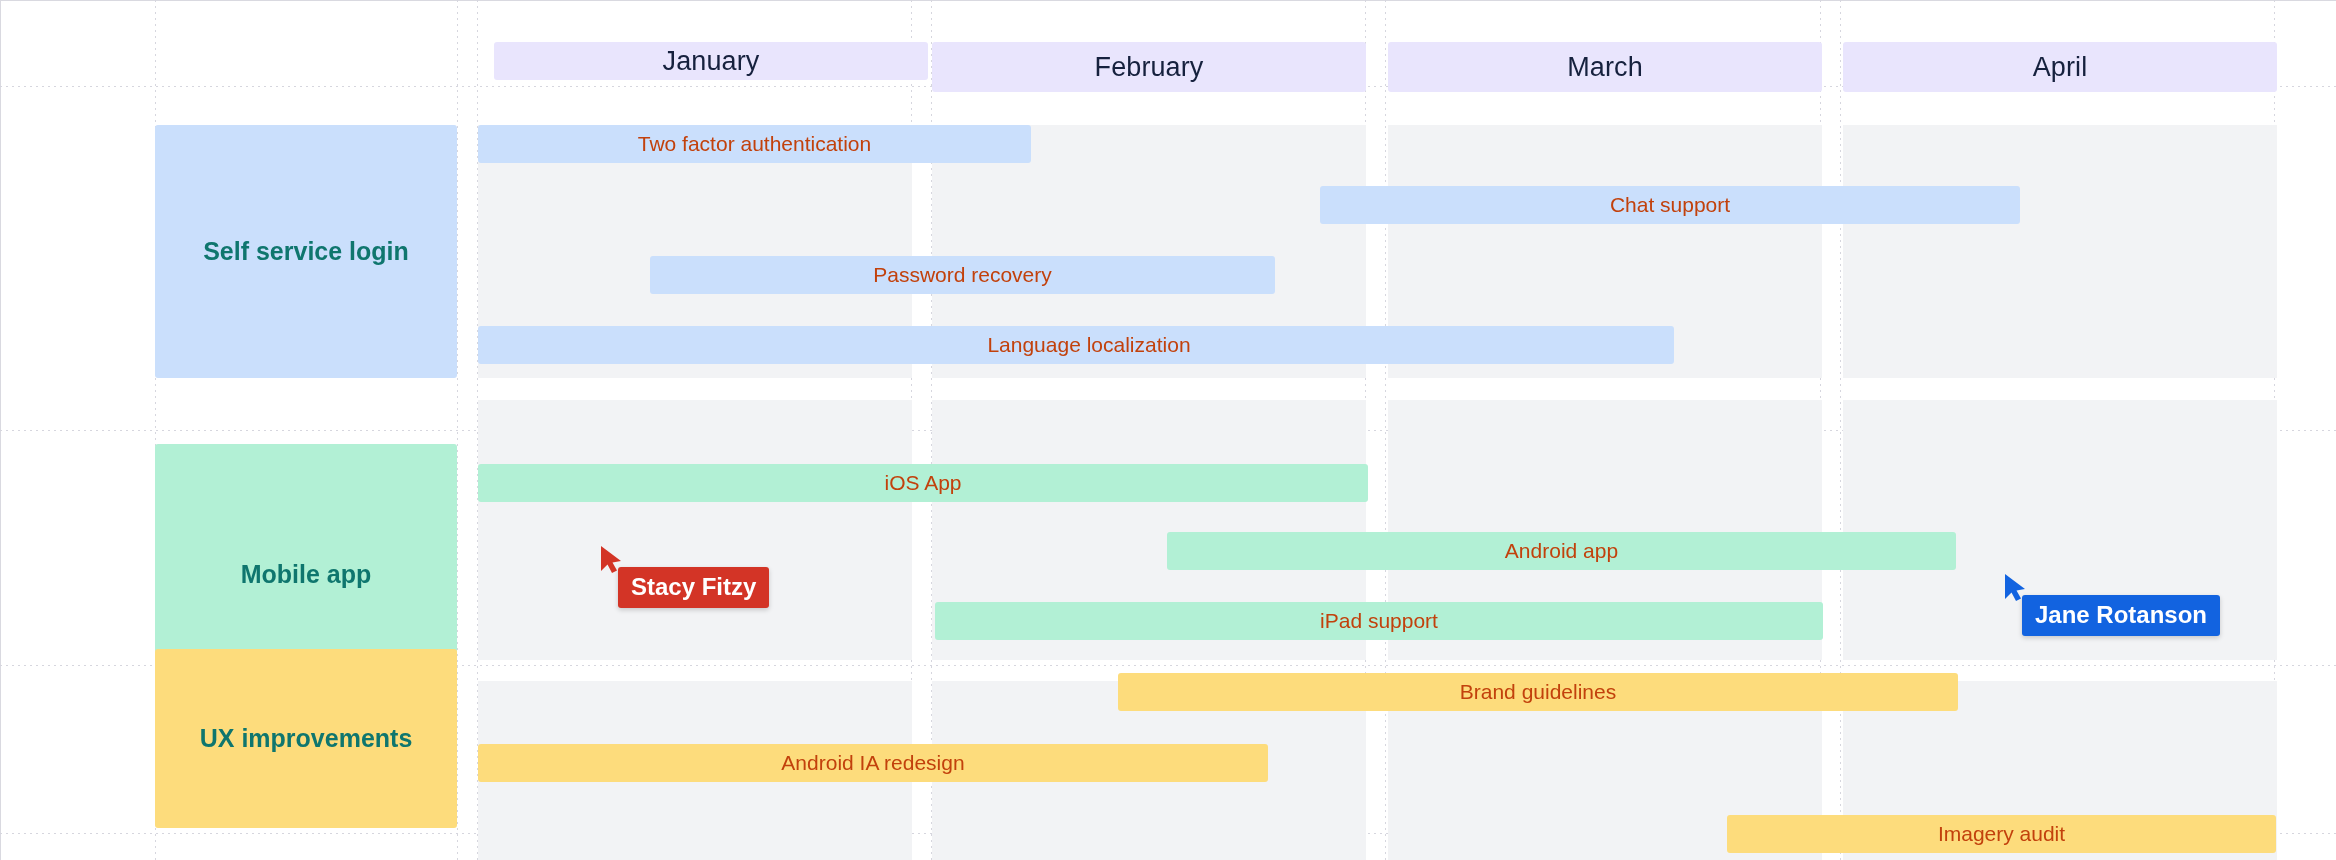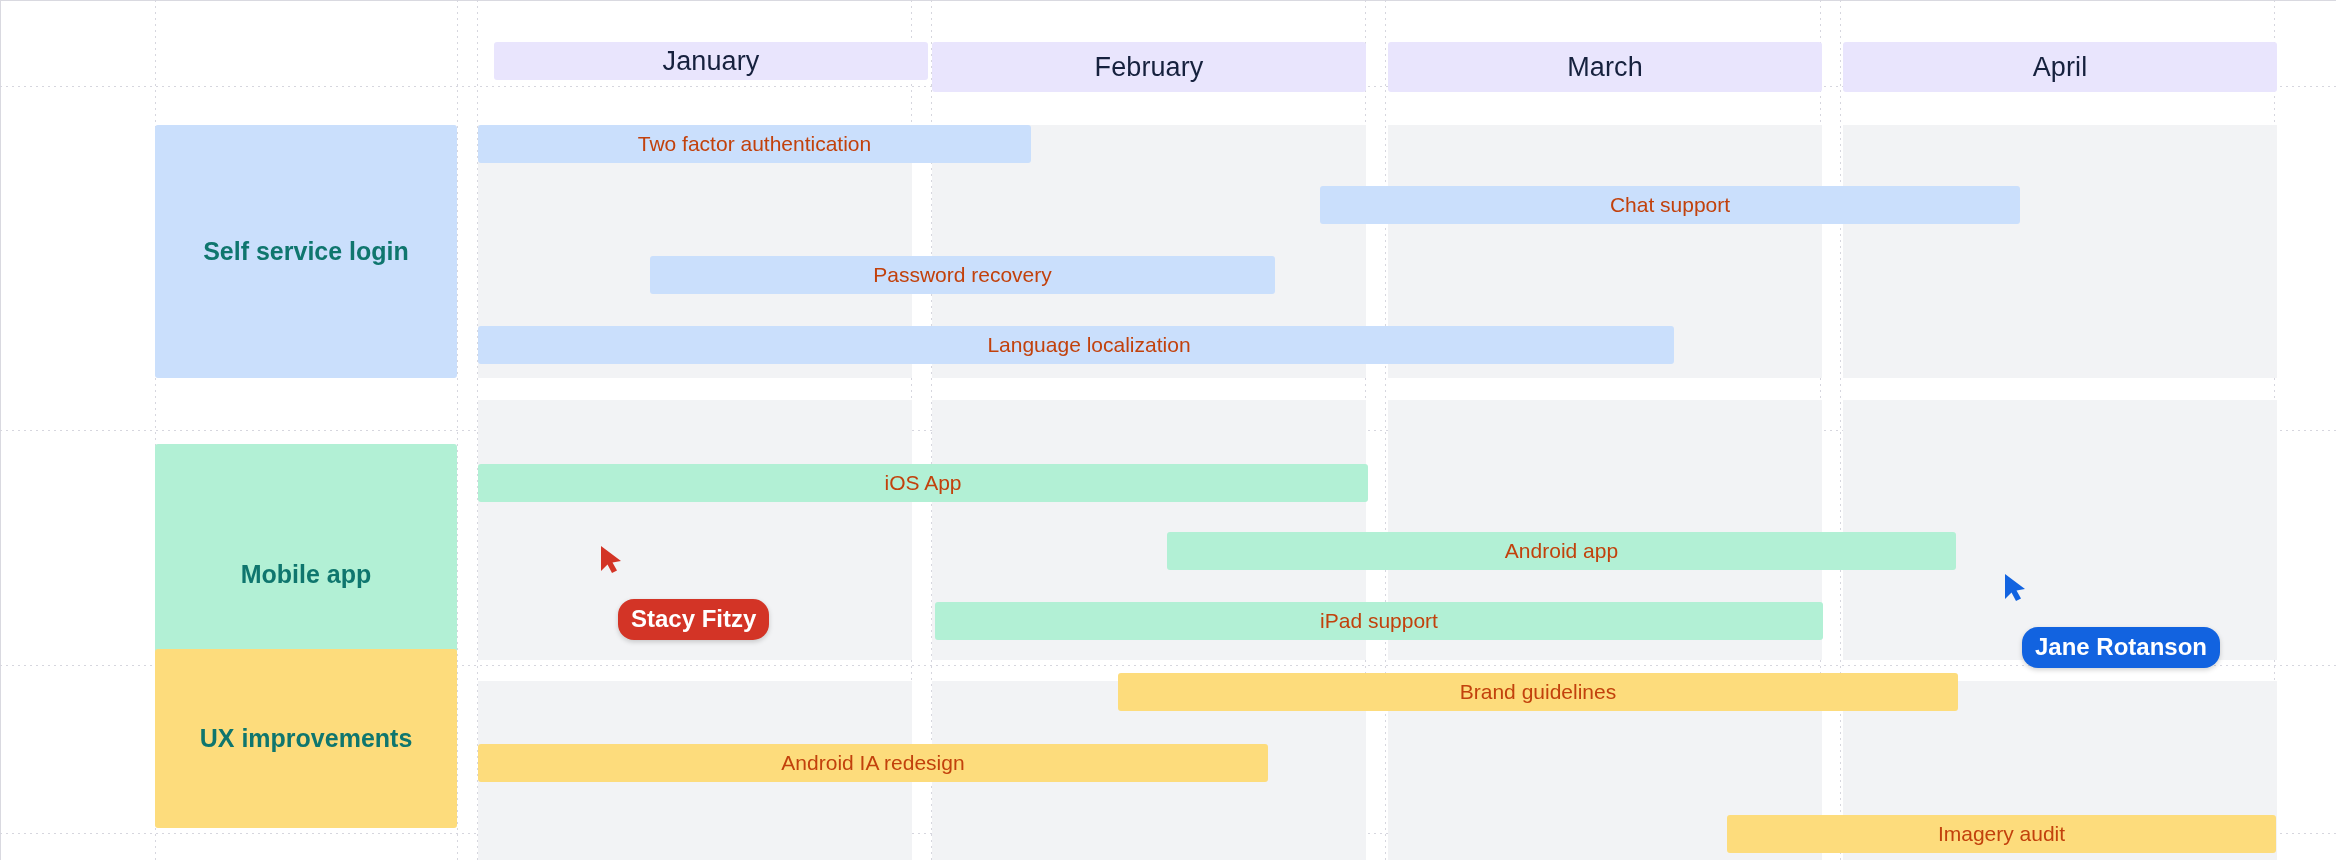--- a/index.html
+++ b/index.html
@@ -117,29 +117,28 @@
     position: absolute;
     left: 0;
     top: 0;
     width: 26px;
     height: 30px;
   }
   .cursor-chip {
     position: absolute;
     left: 18px;
     top: 22px;
-    border-radius: 16px;
+    border-radius: 3px;
     padding: 7px 13px 8px 13px;
     color: #ffffff;
     font-size: 24px;
     font-weight: 700;
     white-space: nowrap;
     line-height: 1.1;
     box-shadow: 0 2px 5px rgba(0,0,0,0.18);
-    margin-top: 32px;
   }
 </style>
 </head>
 <body>
 
 <div id="canvas">
 
   <div id="vlines">
       <div class="vline" style="left: 155px;"></div>
       <div class="vline" style="left: 457px;"></div>

